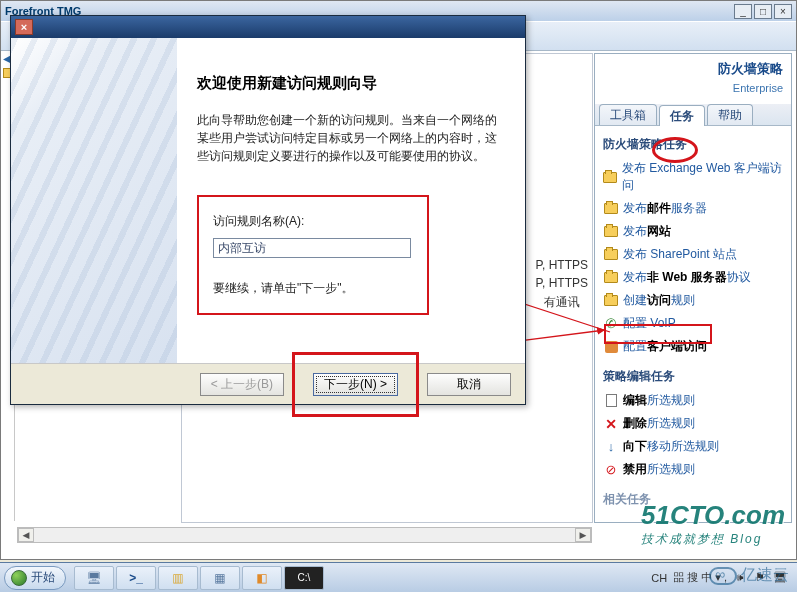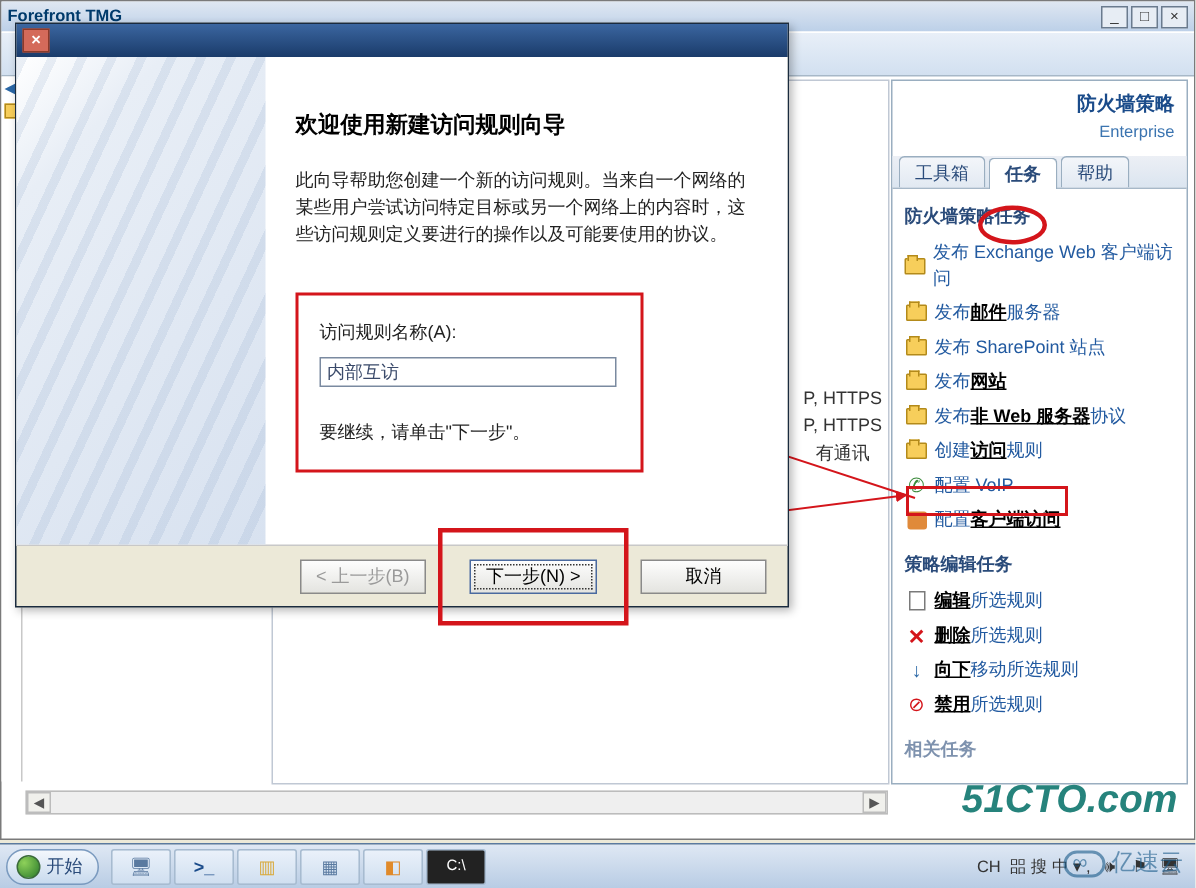--- a/index.html
+++ b/index.html
@@ -30,21 +30,21 @@
 .task-item .ico { width: 16px; height: 14px; margin-right: 4px; display:flex; align-items:center; justify-content:center; }
 .folder-ico { width:14px; height:11px; background:#f7ce5b; border:1px solid #b38a1a; border-radius:1px; position:relative; }
 .folder-ico::before { content:""; position:absolute; left:1px; top:-3px; width:5px; height:3px; background:#f7ce5b; border:1px solid #b38a1a; border-bottom:none; }
 .voip-ico { color:#3a8a3a; font-size:13px; }
 .client-ico { width:13px; height:12px; background:#e08a3a; border-radius:2px; }
 .edit-ico { width:11px; height:13px; background:#fff; border:1px solid #7a7a7a; }
 .delete-ico { color:#d4151b; font-weight:bold; font-size:14px; }
 .down-ico { color:#2a67a6; font-size:13px; }
 .disable-ico { color:#d4151b; font-size:13px; }
 .highlight-rule { position:absolute; border:2px solid #d4151b; width:108px; height:20px; left:604px; top:324px; pointer-events:none; }
-.task-item .blk { color:#000;text-decoration:underline; }
+.task-item .blk { color:#000; }
 
 
 .mid-panel { position:absolute; left:180px; top:52px; width:412px; height:470px; background:#fff; border:1px solid #c0c8d4; }
 .mid-content { position:absolute; right:4px; top:200px; font-size:12px; color:#333; text-align:center; }
 .mid-content div { margin:4px 0; }
 
 
 .wizard { position: absolute; left: 10px; top: 15px; width: 516px; height: 390px; background: #ece9d8; border: 1px solid #1a2b3f; box-shadow: 2px 2px 6px rgba(0,0,0,0.3); }
 .wiz-titlebar { height: 22px; background: linear-gradient(#3b66a0,#1a3b6a); display: flex; align-items: center; padding: 0 4px; }
 .wiz-title { color: #fff; font-size: 12px; font-weight: bold; flex: 1; }
@@ -138,27 +138,27 @@
       <li class="task-item">
           <span class="ico">
             <span class="folder-ico"></span>
           </span>
           <span>发布<b class="blk">邮件</b>服务器</span>
         </li>
       <li class="task-item">
           <span class="ico">
             <span class="folder-ico"></span>
           </span>
+          <span>发布<b class="blk">网站</b></span>
+        </li>
+      <li class="task-item">
+          <span class="ico">
+            <span class="folder-ico"></span>
+          </span>
           <span>发布 SharePoint 站点</span>
-        </li>
-      <li class="task-item">
-          <span class="ico">
-            <span class="folder-ico"></span>
-          </span>
-          <span>发布<b class="blk">网站</b></span>
         </li>
       <li class="task-item">
           <span class="ico">
             <span class="folder-ico"></span>
           </span>
           <span>发布<b class="blk">非 Web 服务器</b>协议</span>
         </li>
       <li class="task-item">
           <span class="ico">
             <span class="folder-ico"></span>
@@ -283,17 +283,18 @@
     <span>CH</span>
     <span>㗊 搜 中 ▾ ,</span>
     <span class="ic">🕪</span>
     <span class="ic">⚑</span>
     <span class="ic">🖥</span>
   </div>
 </div>
 
 <div class="watermark1">
   <span>51CTO.com</span>
+  <span class="sub">技术成就梦想 Blog</span>
 </div>
 <div class="watermark2">
   <span class="cloud"></span>
   <span>亿速云</span>
 </div>
 
 </body></html>

